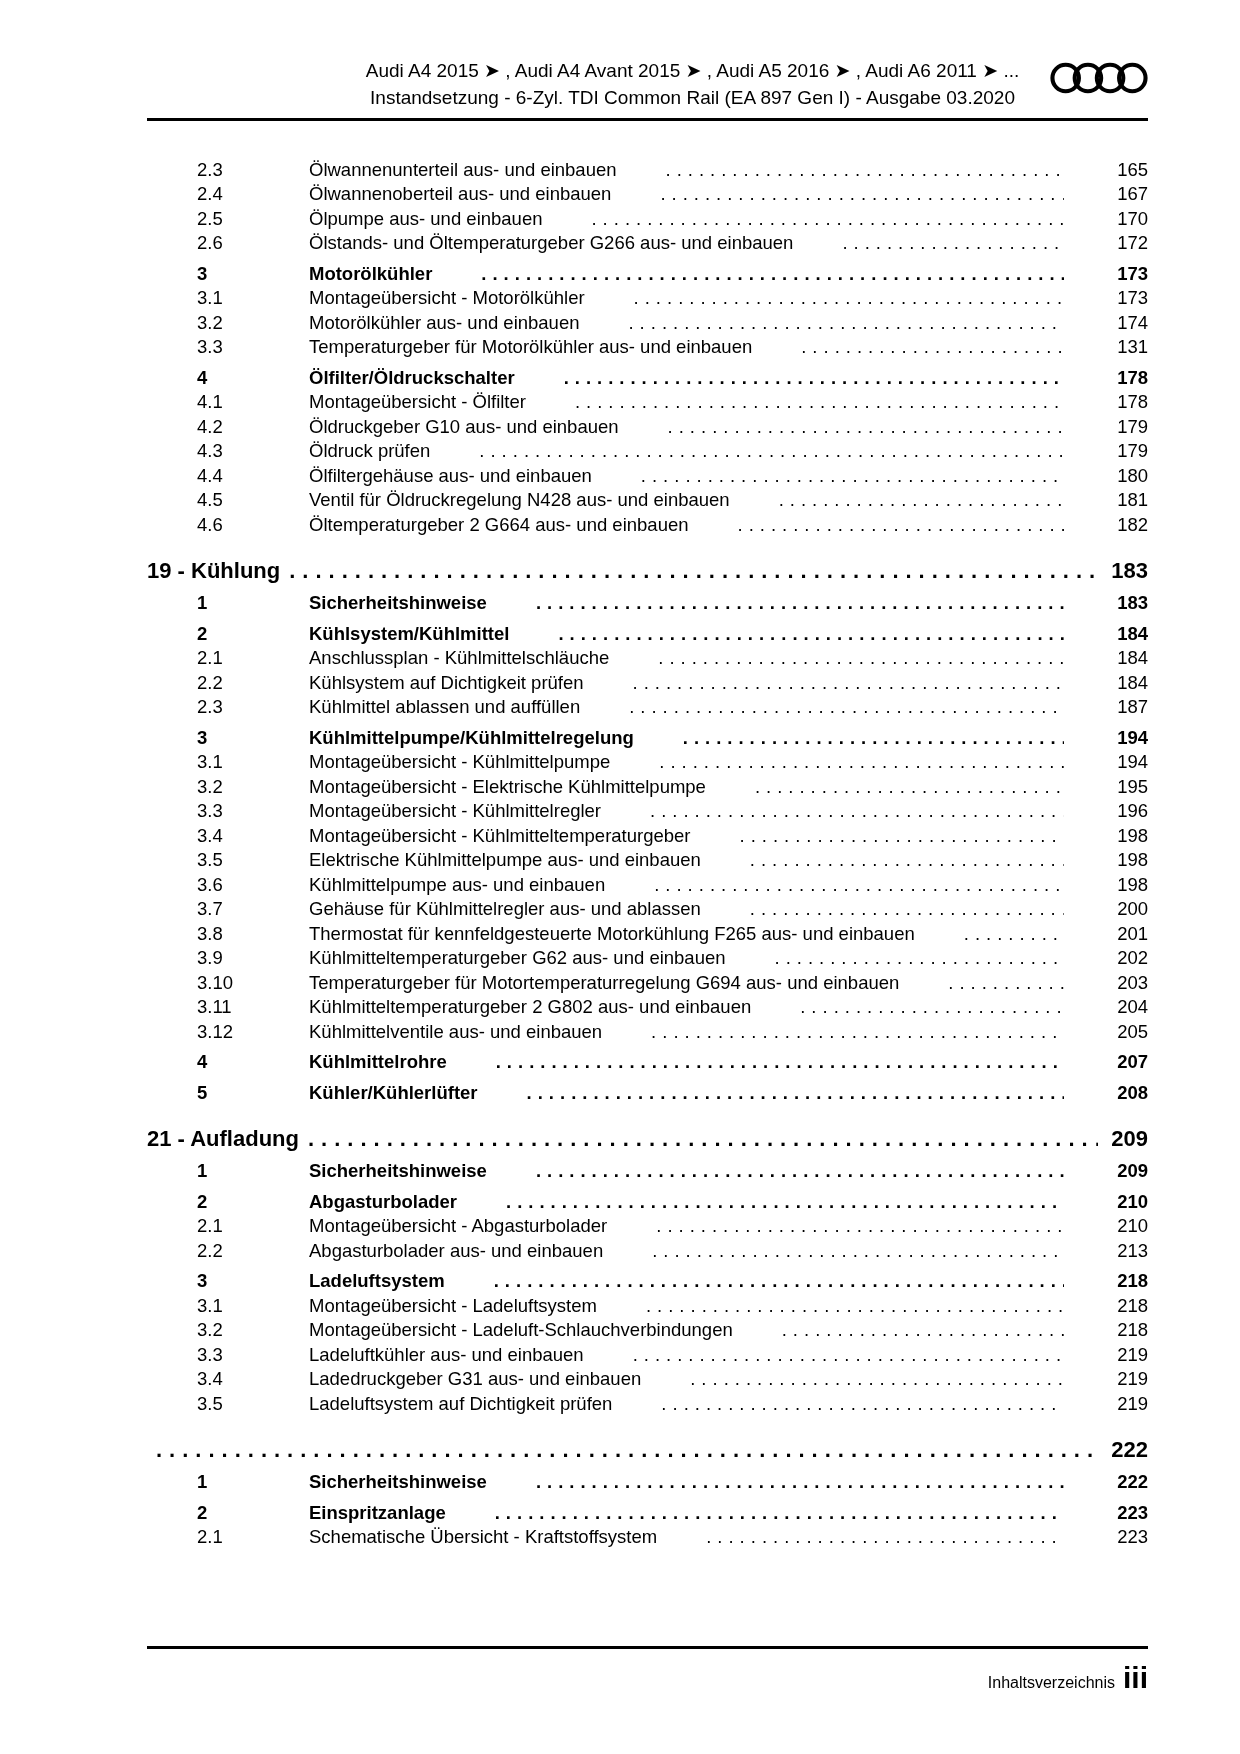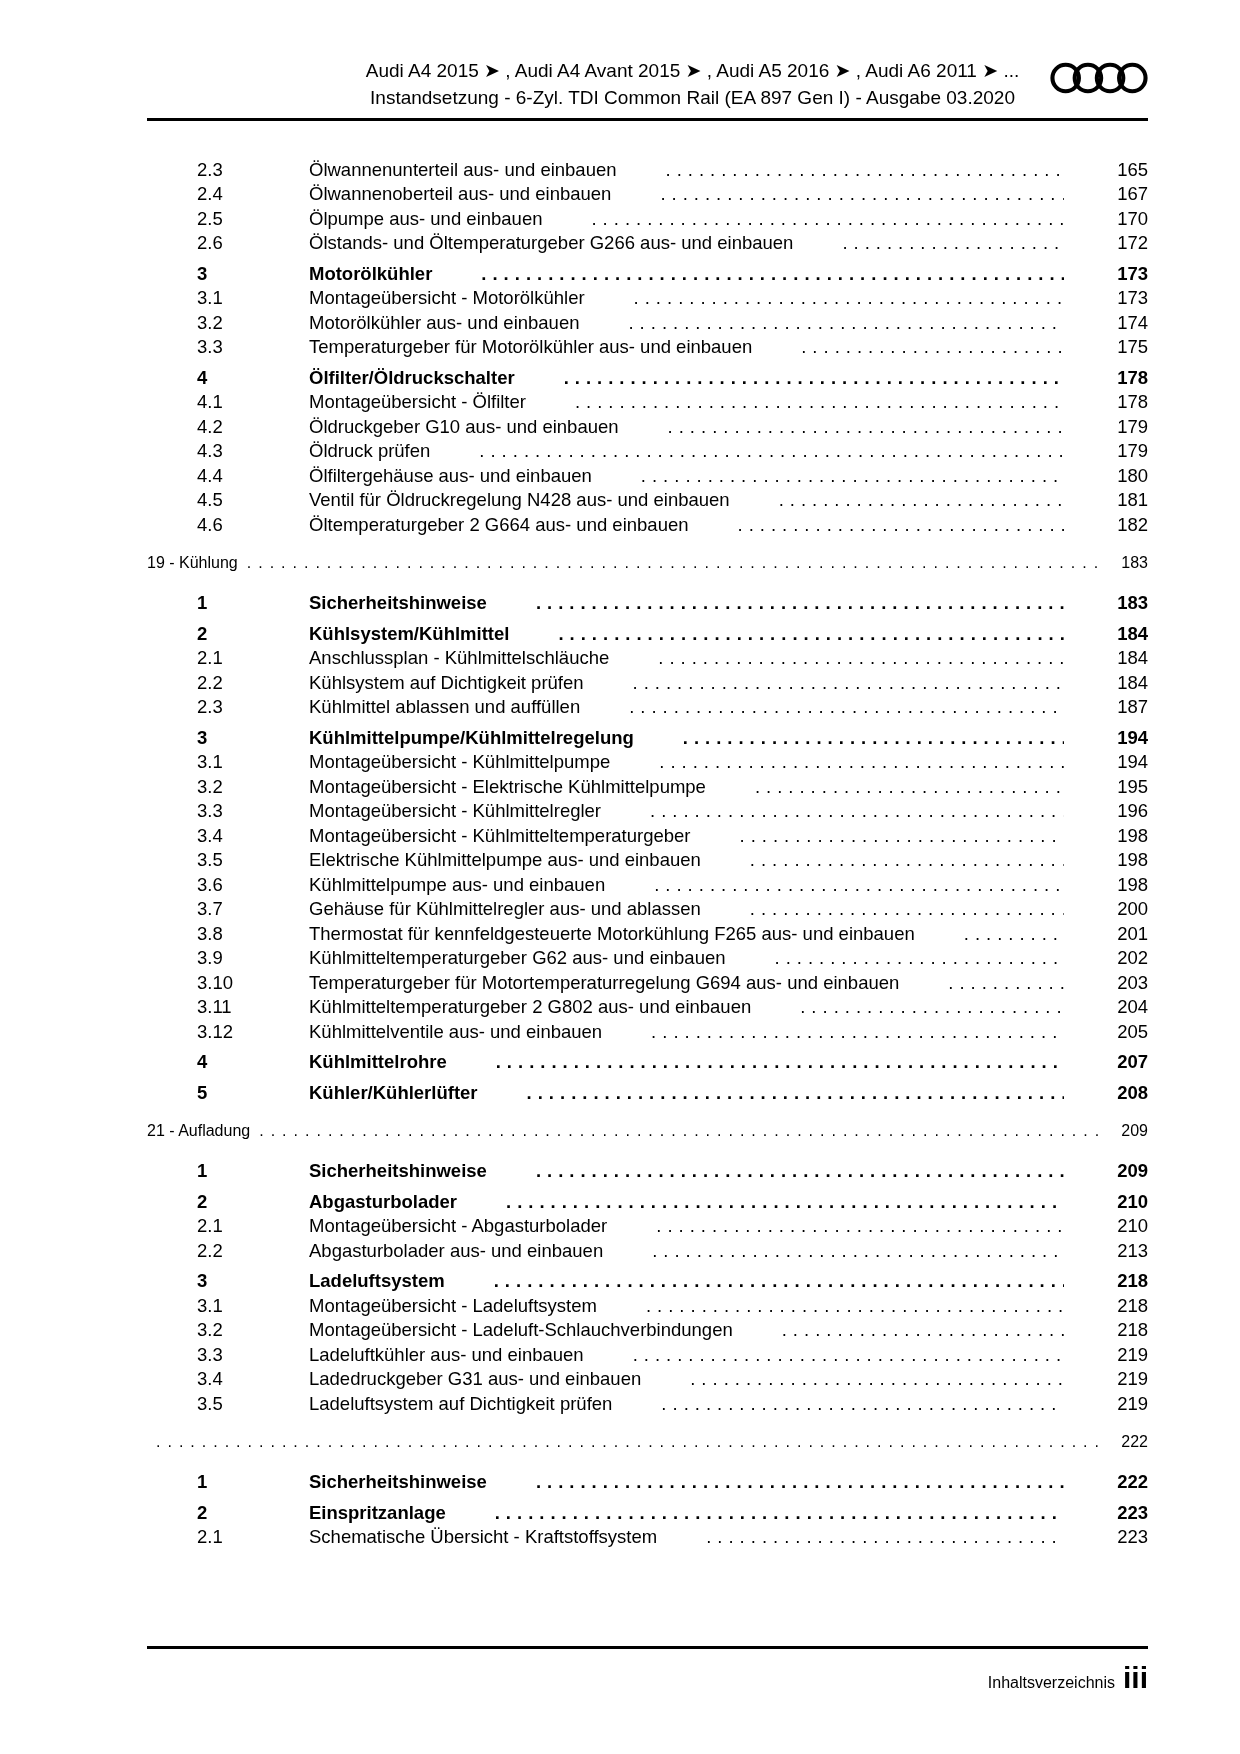--- a/index.html
+++ b/index.html
@@ -28,22 +28,22 @@
   .dots {
     flex:1 1 auto; overflow:hidden; white-space:nowrap;
     margin:0 6px 0 9px; letter-spacing:6px;
   }
   .dots::after {
     content:"........................................................................................................................";
   }
   .toc-page { flex:0 0 auto; min-width:38px; text-align:right; }
 
   .toc-chapter {
-    display:flex; align-items:flex-start;
-    font-size:16px; height:30px; margin:18px 0 5px 0;
+    display:flex; align-items:flex-end;
+    font-size:22px; height:30px; margin:18px 0 5px 0;font-weight:bold;
   }
   .ch-label { flex:0 1 auto; white-space:nowrap; }
   .ch-dots  { letter-spacing:7px; }
   .ch-page  { min-width:44px; }
 
   
   .page-footer { position:absolute; top:1646px; left:147px; right:92px; }
   .ftr-rule { border-top:3px solid #000; }
   .ftr-row  { display:flex; justify-content:flex-end; align-items:baseline; gap:8px; margin-top:14px; }
   .ftr-label{ font-size:16px; }
@@ -108,21 +108,21 @@
       <div class="toc-row">
         <span class="toc-num">3.2</span>
         <span class="toc-title">Motorölkühler aus- und einbauen</span>
         <span class="dots"></span>
         <span class="toc-page">174</span>
       </div>
       <div class="toc-row">
         <span class="toc-num">3.3</span>
         <span class="toc-title">Temperaturgeber für Motorölkühler aus- und einbauen</span>
         <span class="dots"></span>
-        <span class="toc-page">175</span>
+        <span class="toc-page">131</span>
       </div>
       <div class="toc-row bold">
         <span class="toc-num">4</span>
         <span class="toc-title">Ölfilter/Öldruckschalter</span>
         <span class="dots"></span>
         <span class="toc-page">178</span>
       </div>
       <div class="toc-row">
         <span class="toc-num">4.1</span>
         <span class="toc-title">Montageübersicht - Ölfilter</span>

